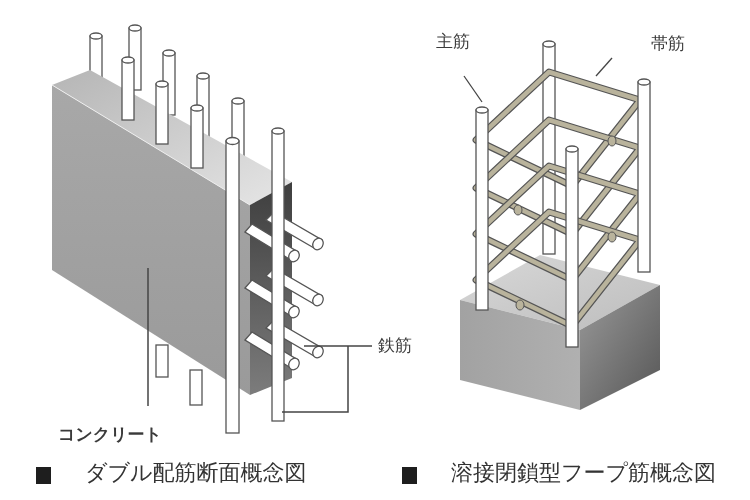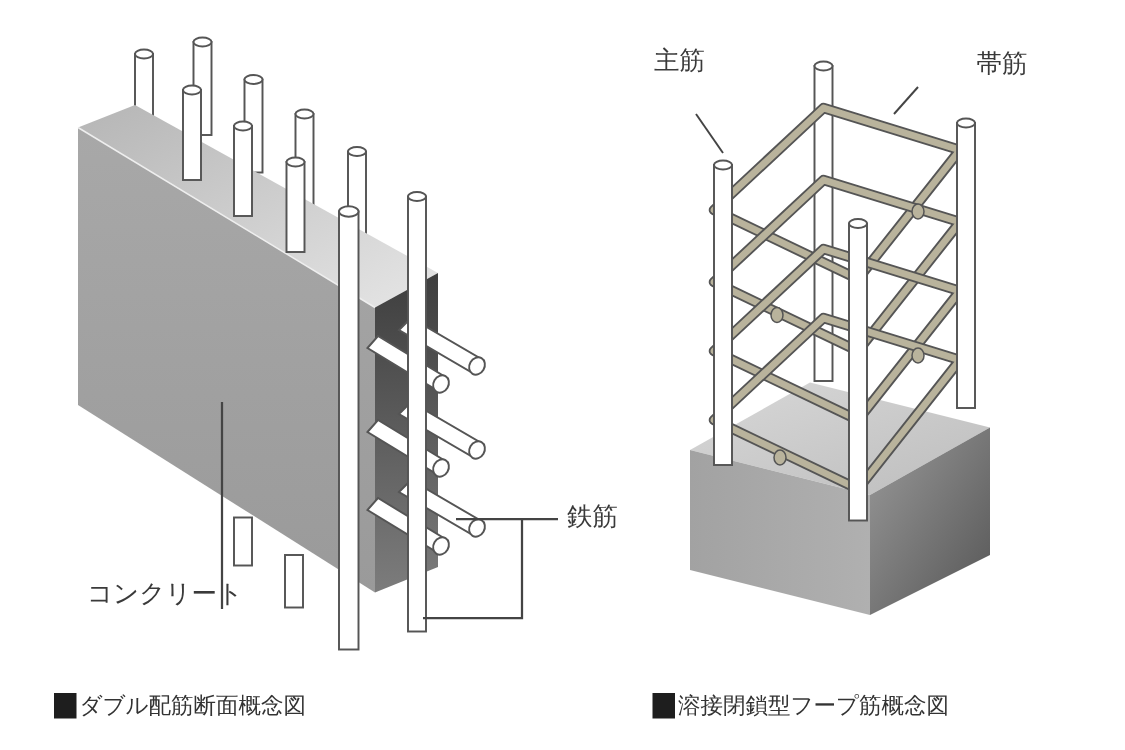--- a/index.html
+++ b/index.html
@@ -1,20 +1,20 @@
 <!DOCTYPE html>
 <html><head>
 <meta charset="utf-8">
 <style>
   html, body { margin: 0; padding: 0; background: #ffffff; }
   body { width: 750px; height: 500px; position: relative; overflow: hidden;
          font-family: "DejaVu Serif", "Liberation Serif", serif; color: #333; }
   svg.main { position: absolute; left: 0; top: 0; width: 750px; height: 500px; }
   .lbl { position: absolute; font-size: 17px; color: #3a3a3a; white-space: nowrap; line-height: 1; }
-  .cap { position: absolute; font-size: 15px; color: #333; white-space: nowrap; line-height: 1; display: flex; align-items: center; }
+  .cap { position: absolute; font-size: 22px; color: #333; white-space: nowrap; line-height: 1; display: flex; align-items: flex-end; gap: 32px; }
   .sq { display: inline-block; width: 15px; height: 17px; background: #1e1e1e; margin-right: 2px; }
 </style>
 </head>
 <body>
 
 <svg class="main" viewBox="0 0 750 500">
   <defs>
     <linearGradient id="gTop" x1="0" y1="0" x2="1" y2="1">
       <stop offset="0" stop-color="#b5b5b5"></stop>
       <stop offset="1" stop-color="#e6e6e6"></stop>
@@ -151,25 +151,25 @@
         <ellipse cx="572" cy="149" rx="6" ry="3"></ellipse>
     </g>
 
     <g stroke="#444" stroke-width="1.3" fill="none">
       <line x1="464" y1="76" x2="482" y2="102"></line>
       <line x1="612" y1="58" x2="596" y2="76"></line>
     </g>
   </g>
 </svg>
 
-<div class="lbl" style="left:58px; top:388px;">コンクリート</div>
+<div class="lbl" style="left:58px; top:426px;font-weight:bold;">コンクリート</div>
 <div class="lbl" style="left:378px; top:338px;font-family:Liberation Mono, monospace;">鉄筋</div>
 <div class="lbl" style="left:436px; top:33px;">主筋</div>
 <div class="lbl" style="left:608px; top:35px;margin-left:43px;">帯筋</div>
 
 <div class="cap" style="left:36px; top:462px;">
   <span class="sq"></span>
   <span>ダブル配筋断面概念図</span>
 </div>
-<div class="cap" style="left:402px; top:462px;margin-left:33px;">
+<div class="cap" style="left:402px; top:462px;">
   <span class="sq"></span>
   <span>溶接閉鎖型フープ筋概念図</span>
 </div>
 
 </body></html>

